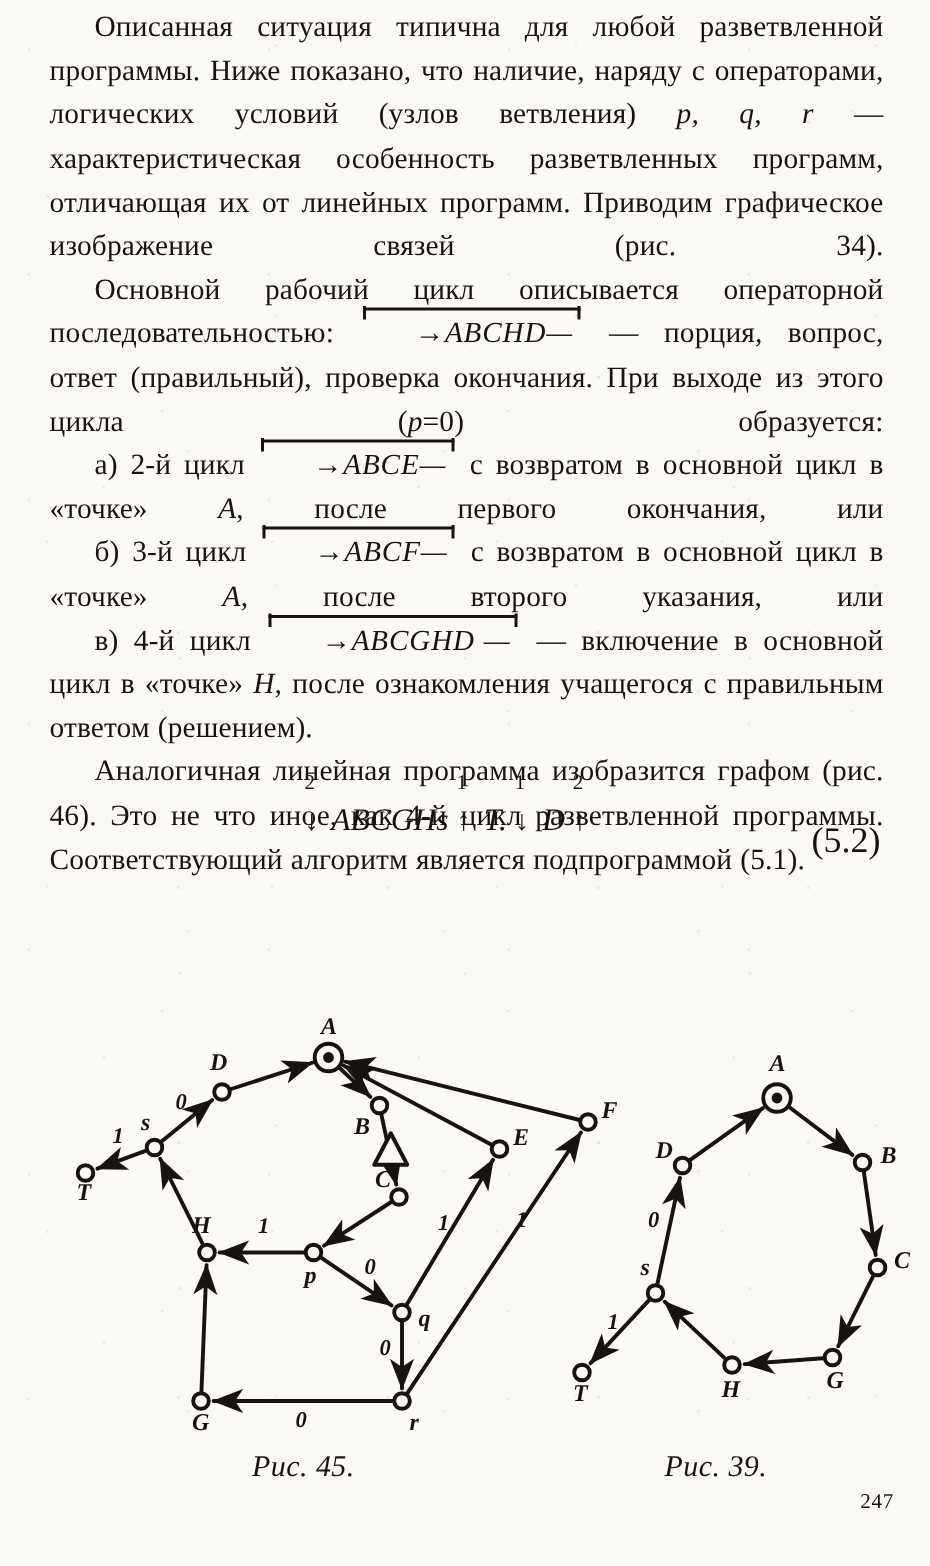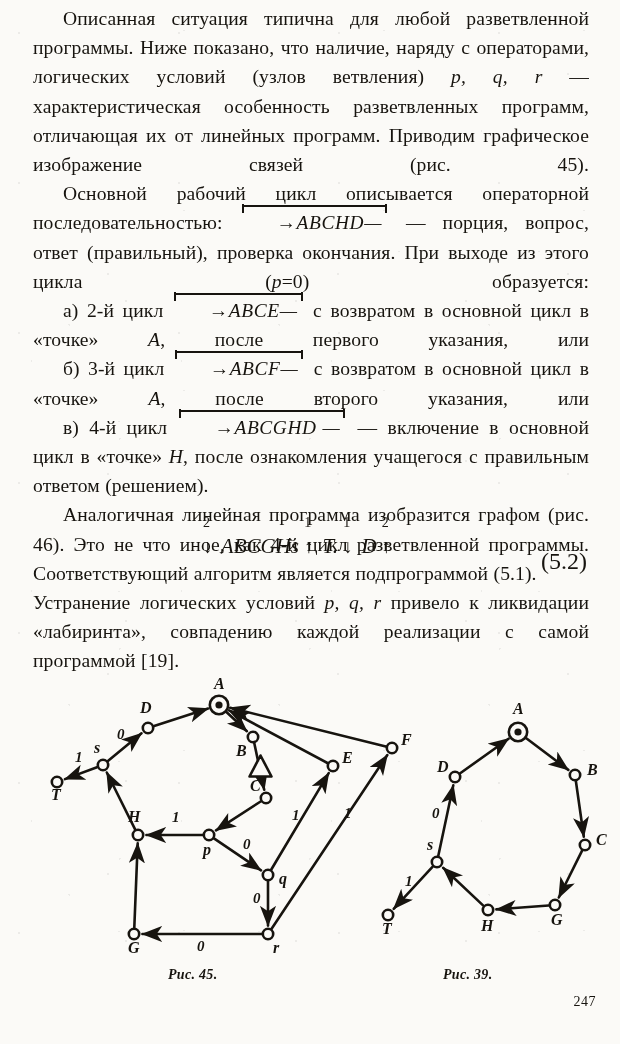--- a/index.html
+++ b/index.html
@@ -80,42 +80,41 @@
   .arrw .sup{
     position:absolute;left:0;top:-19px;font-size:14px;font-style:normal;
     font-family:"Liberation Serif",serif;
   }
   .arrw .gl{font-size:19px;line-height:1;}
 
   
   .figures{position:absolute;left:0;top:660px;width:620px;height:330px;}
   svg{display:block;}
   .cap{
-    position:absolute;font-style:italic;font-weight:bold;font-size:14px;
+    position:absolute;font-style:italic;font-weight:normal;font-size:20px;
     letter-spacing:.3px;
   }
   .cap45{left:168px;top:967px;}
   .cap46{left:443px;top:967px;}
   .pageno{position:absolute;right:24px;top:994px;font-size:14px;font-weight:normal;letter-spacing:.5px;}
 </style>
 </head>
 <body>
 
 <div class="page-bg"></div>
 
 <div class="content">
 
   <div class="textblock" id="textblock">
-      <p class="para indent"><span>Описанная ситуация типична для любой разветвленной программы. Ниже показано, что наличие, наряду с операторами, логических условий (узлов ветвления) </span><i class="mi">p, q, r</i><span> — характеристическая особенность разветвленных программ, отличающая их от линейных программ. Приводим графическое изображение связей (рис. 45).</span></p>
+      <p class="para indent"><span>Описанная ситуация типична для любой разветвленной программы. Ниже показано, что наличие, наряду с операторами, логических условий (узлов ветвления) </span><i class="mi">p, q, r</i><span> — характеристическая особенность разветвленных программ, отличающая их от линейных программ. Приводим графическое изображение связей (рис. 34).</span></p>
       <p class="para indent"><span>Основной рабочий цикл описывается операторной последовательностью: </span><span class="opseq"><span class="bar"></span><span class="lft"></span><span>→ABCHD—</span><span class="rgt"></span></span><span> — порция, вопрос, ответ (правильный), проверка окончания. При выходе из этого цикла (</span><i class="mi">p</i><span>=0) образуется:</span></p>
-      <p class="para indent"><span>а) 2-й цикл </span><span class="opseq"><span class="bar"></span><span class="lft"></span><span>→ABCE—</span><span class="rgt"></span></span><span> с возвратом в основной цикл в «точке» </span><i class="mi">A</i><span>, после первого указания, или</span></p>
+      <p class="para indent"><span>а) 2-й цикл </span><span class="opseq"><span class="bar"></span><span class="lft"></span><span>→ABCE—</span><span class="rgt"></span></span><span> с возвратом в основной цикл в «точке» </span><i class="mi">A</i><span>, после первого окончания, или</span></p>
       <p class="para indent"><span>б) 3-й цикл </span><span class="opseq"><span class="bar"></span><span class="lft"></span><span>→ABCF—</span><span class="rgt"></span></span><span> с возвратом в основной цикл в «точке» </span><i class="mi">A</i><span>, после второго указания, или</span></p>
       <p class="para indent lastleft"><span>в) 4-й цикл </span><span class="opseq"><span class="bar"></span><span class="lft"></span><span>→ABCGHD —</span><span class="rgt"></span></span><span> — включение в основной цикл в «точке» </span><i class="mi">H</i><span>, после ознакомления учащегося с правильным ответом (решением).</span></p>
       <p class="para indent lastleft"><span>Аналогичная линейная программа изобразится графом (рис. 46). Это не что иное, как 4-й цикл разветвленной программы. Соответствующий алгоритм является подпрограммой (5.1).</span></p>
-      <p class="para lastleft"><span>Устранение логических условий </span><i class="mi">p, q, r</i><span> привело к ликвидации «лабиринта», совпадению каждой реализации с самой программой [19].</span></p>
     </div>
 
   <div class="formula-row">
     <div class="formula-body" id="formula-body"><span class="arrw"><span class="sup">2</span><span class="gl">↓</span></span><span> ABCGHs </span><span class="arrw"><span class="sup">1</span><span class="gl">↑</span></span><span> T. </span><span class="arrw"><span class="sup">1</span><span class="gl">↓</span></span><span> D </span><span class="arrw"><span class="sup">2</span><span class="gl">↑</span></span></div>
     <div class="formula-num" id="formula-num">(5.2)</div>
   </div>
 
   <div class="figures">
     <svg id="fig-svg" width="620" height="330" viewBox="0 660 620 330">
       <defs>

